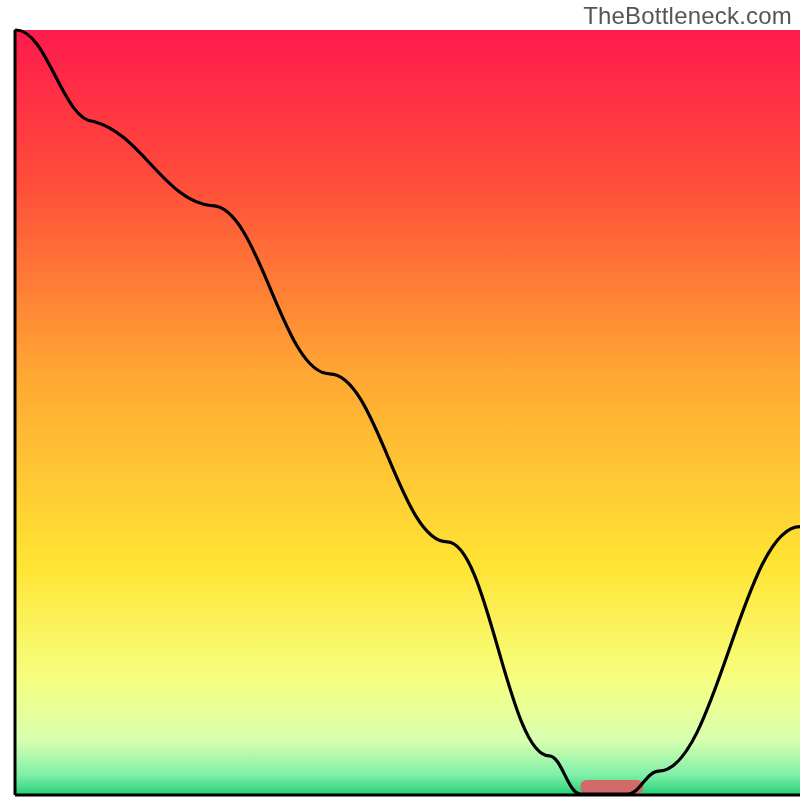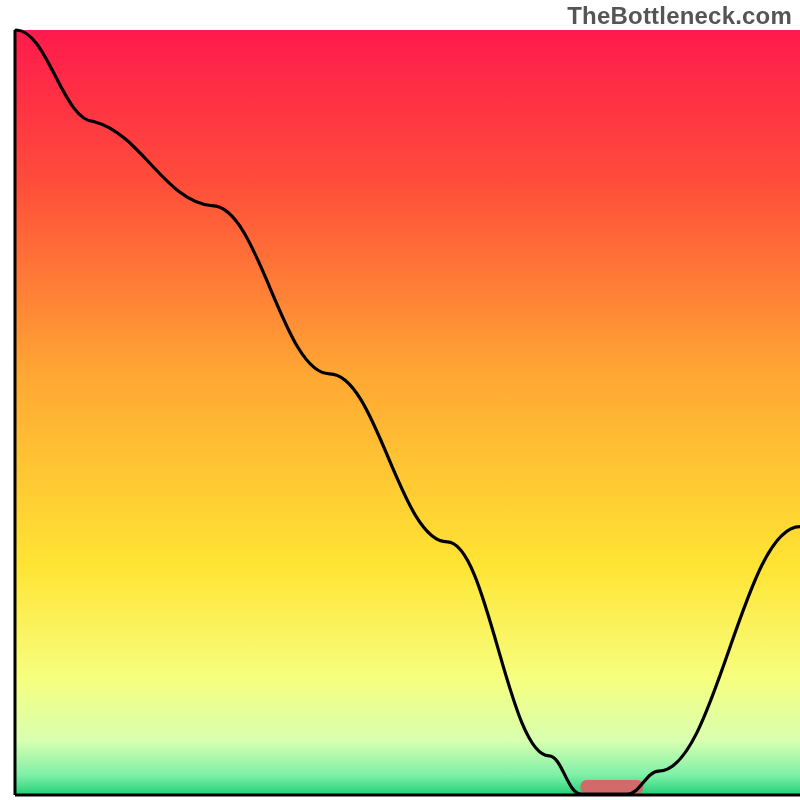--- a/index.html
+++ b/index.html
@@ -18,21 +18,21 @@
   svg {
     display: block;
     width: 800px;
     height: 800px;
   }
   .watermark {
     position: absolute;
     top: 2px;
     right: 8px;
     font-size: 24px;
-    font-weight: 700;
+    font-weight: 400;
     color: #555;
     letter-spacing: 0.2px;
     pointer-events: none;
     user-select: none;
   }
 </style>
 </head>
 <body>
 
 <div class="chart-wrap">

